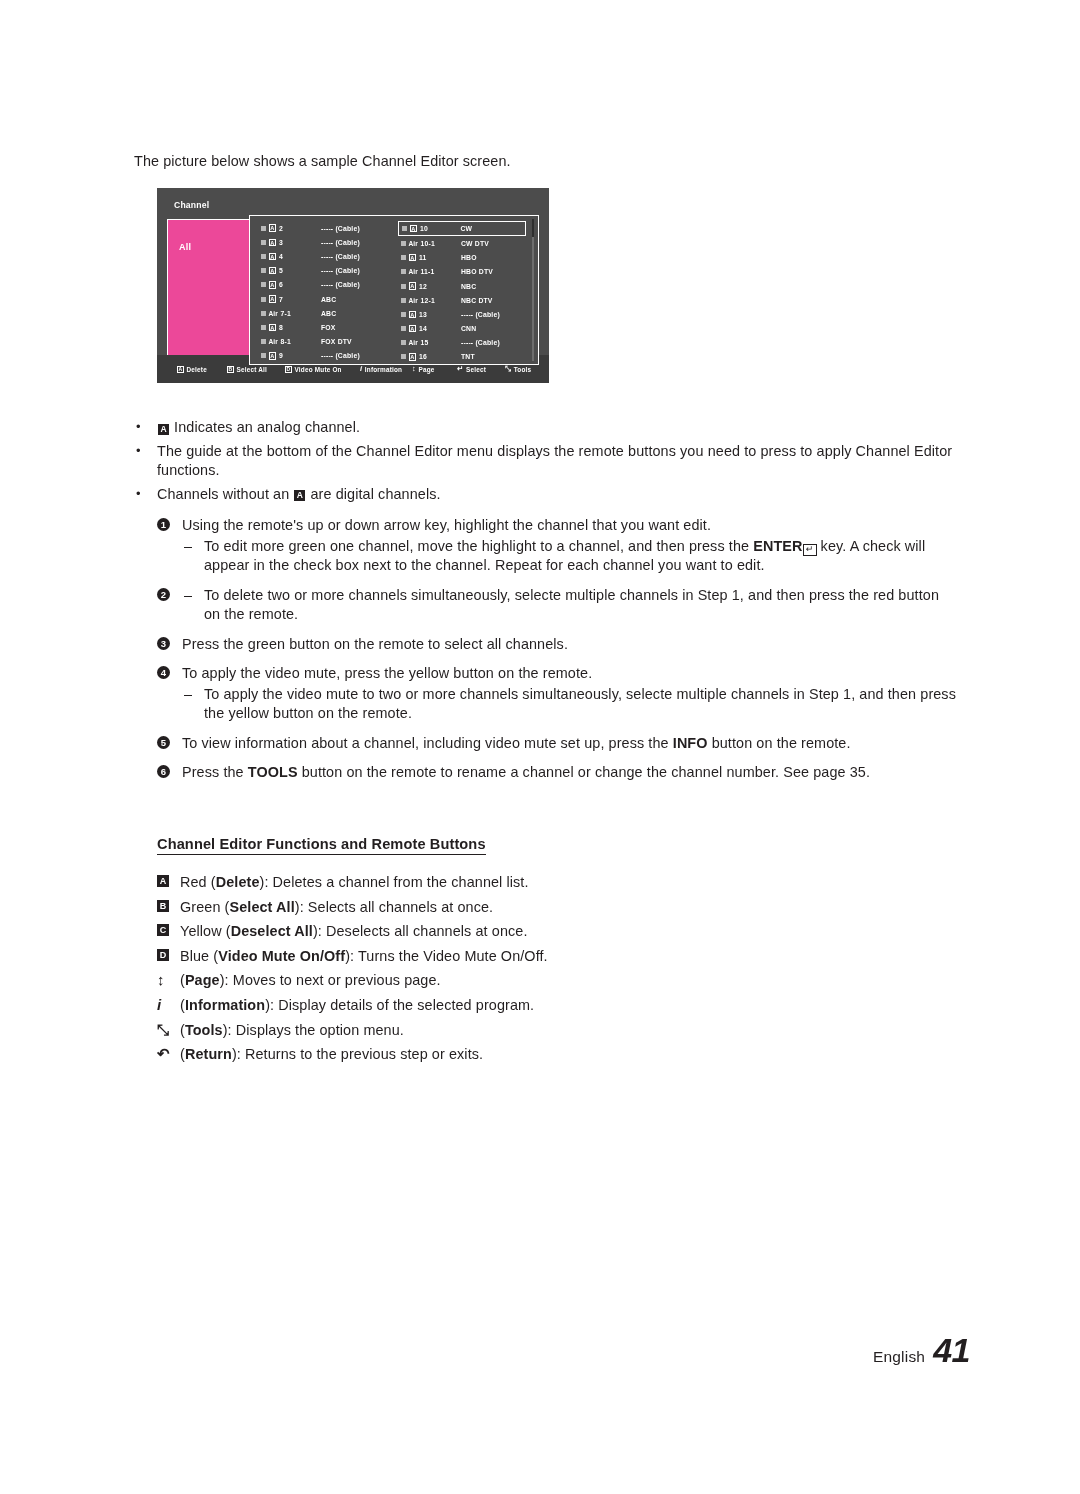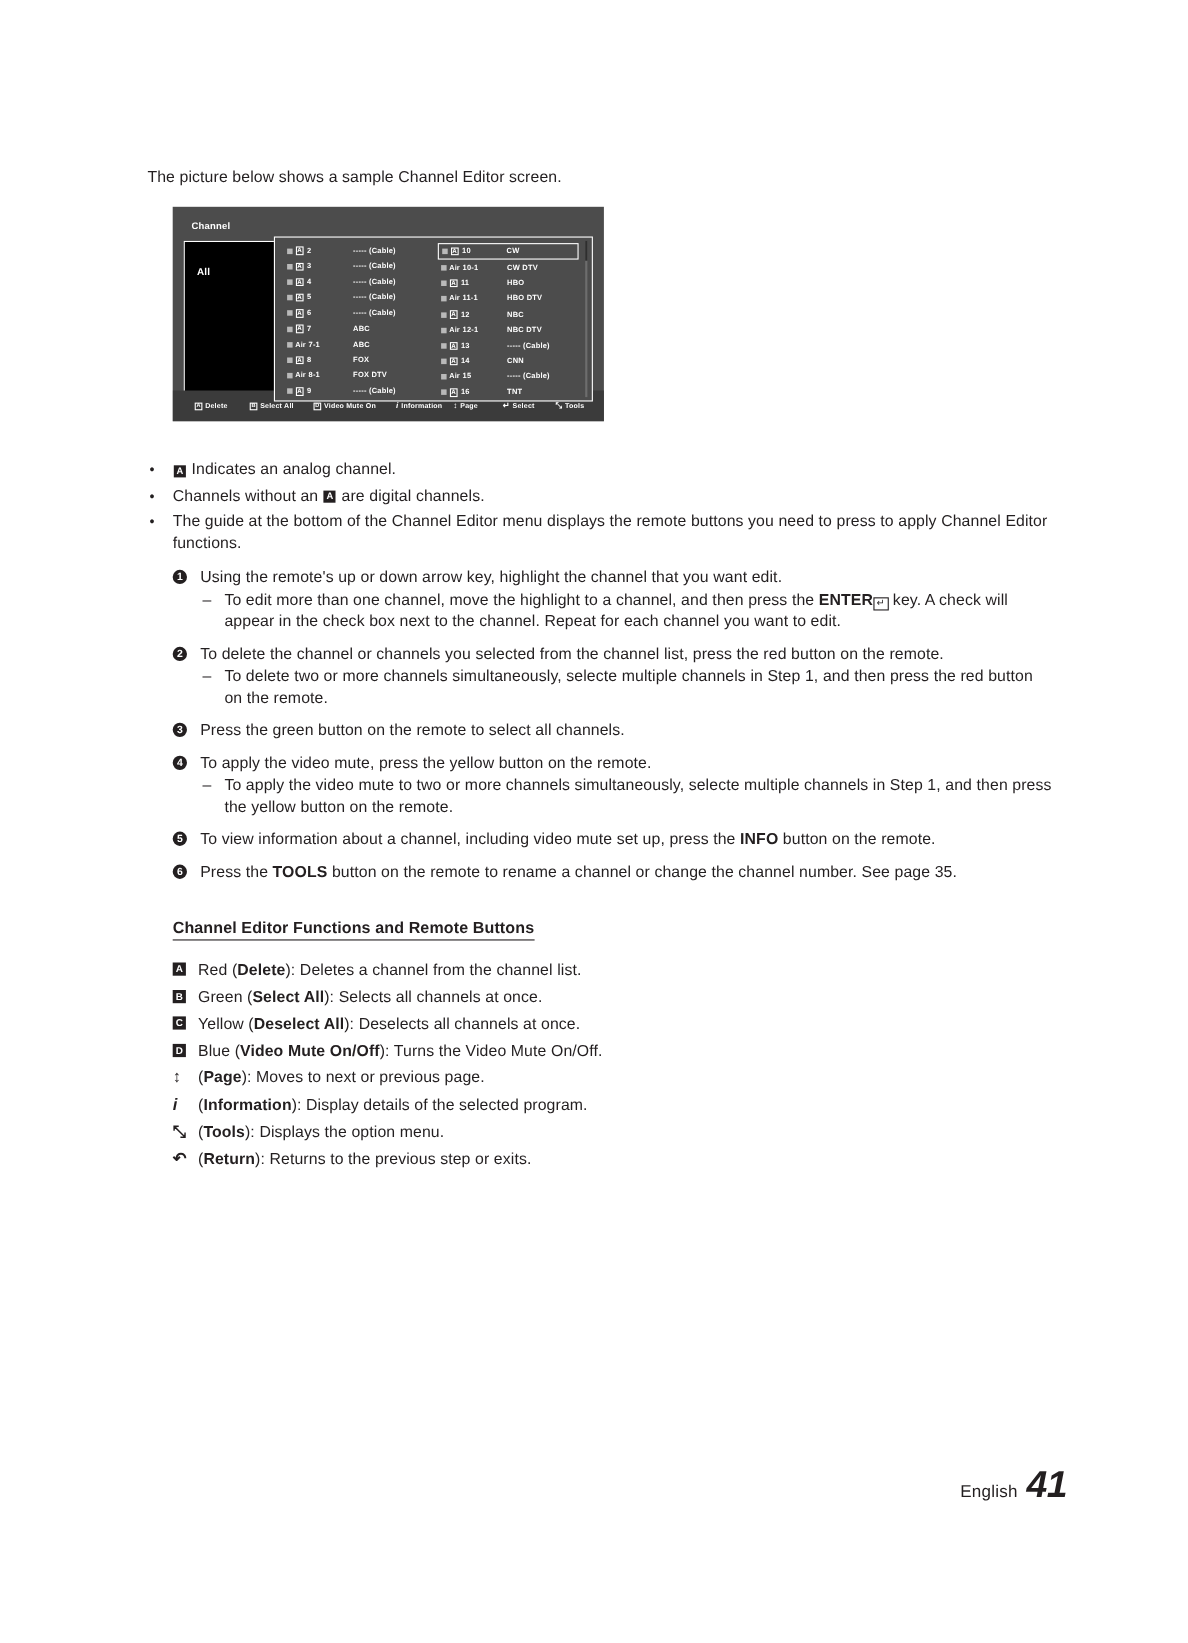--- a/index.html
+++ b/index.html
@@ -48,21 +48,21 @@
     letter-spacing: 0.2px;
   }
   .tv-left-panel {
     position: absolute;
     left: 10px;
     top: 31px;
     width: 92px;
     height: 144px;
     border: 1.6px solid #ffffff;
     box-sizing: border-box;
-    background: #000000;
+    background: #ec4899;
   }
   .tv-left-panel .cat {
     position: absolute;
     left: 11px;
     top: 22px;
     color: #ffffff;
     font-size: 9px;
     font-weight: bold;
     letter-spacing: 0.2px;
   }
@@ -547,35 +547,34 @@
         <span class="fglyph">⤡</span>
         <span>Tools</span>
       </div>
     </div>
 </div>
 
 <div class="bullets">
   <div class="bullet">
     <span class="inline-a">A</span><span> Indicates an analog channel.</span>
   </div>
+  <div class="bullet">The guide at the bottom of the Channel Editor menu displays the remote buttons you need to press to apply Channel Editor functions.</div>
   <div class="bullet">
     <span>Channels without an </span><span class="inline-a">A</span><span> are digital channels.</span>
   </div>
-  <div class="bullet">The guide at the bottom of the Channel Editor menu displays the remote buttons you need to press to apply Channel Editor functions.</div>
 </div>
 
 <div class="steps" id="steps-container">
     <div class="step">
       <div class="step-num">1</div>
       <div class="step-text">Using the remote's up or down arrow key, highlight the channel that you want edit.</div>
-      <div class="sub"><span>To edit more than one channel, move the highlight to a channel, and then press the </span><b>ENTER</b><span class="enter-key"><span class="arr">↵</span></span><span> key. A check will appear in the check box next to the channel. Repeat for each channel you want to edit.</span></div>
+      <div class="sub"><span>To edit more green one channel, move the highlight to a channel, and then press the </span><b>ENTER</b><span class="enter-key"><span class="arr">↵</span></span><span> key. A check will appear in the check box next to the channel. Repeat for each channel you want to edit.</span></div>
     </div>
     <div class="step">
       <div class="step-num">2</div>
-      <div class="step-text">To delete the channel or channels you selected from the channel list, press the red button on the remote.</div>
       <div class="sub">To delete two or more channels simultaneously, selecte multiple channels in Step 1, and then press the red button on the remote.</div>
     </div>
     <div class="step">
       <div class="step-num">3</div>
       <div class="step-text">Press the green button on the remote to select all channels.</div>
     </div>
     <div class="step">
       <div class="step-num">4</div>
       <div class="step-text">To apply the video mute, press the yellow button on the remote.</div>
       <div class="sub">To apply the video mute to two or more channels simultaneously, selecte multiple channels in Step 1, and then press the yellow button on the remote.</div>

